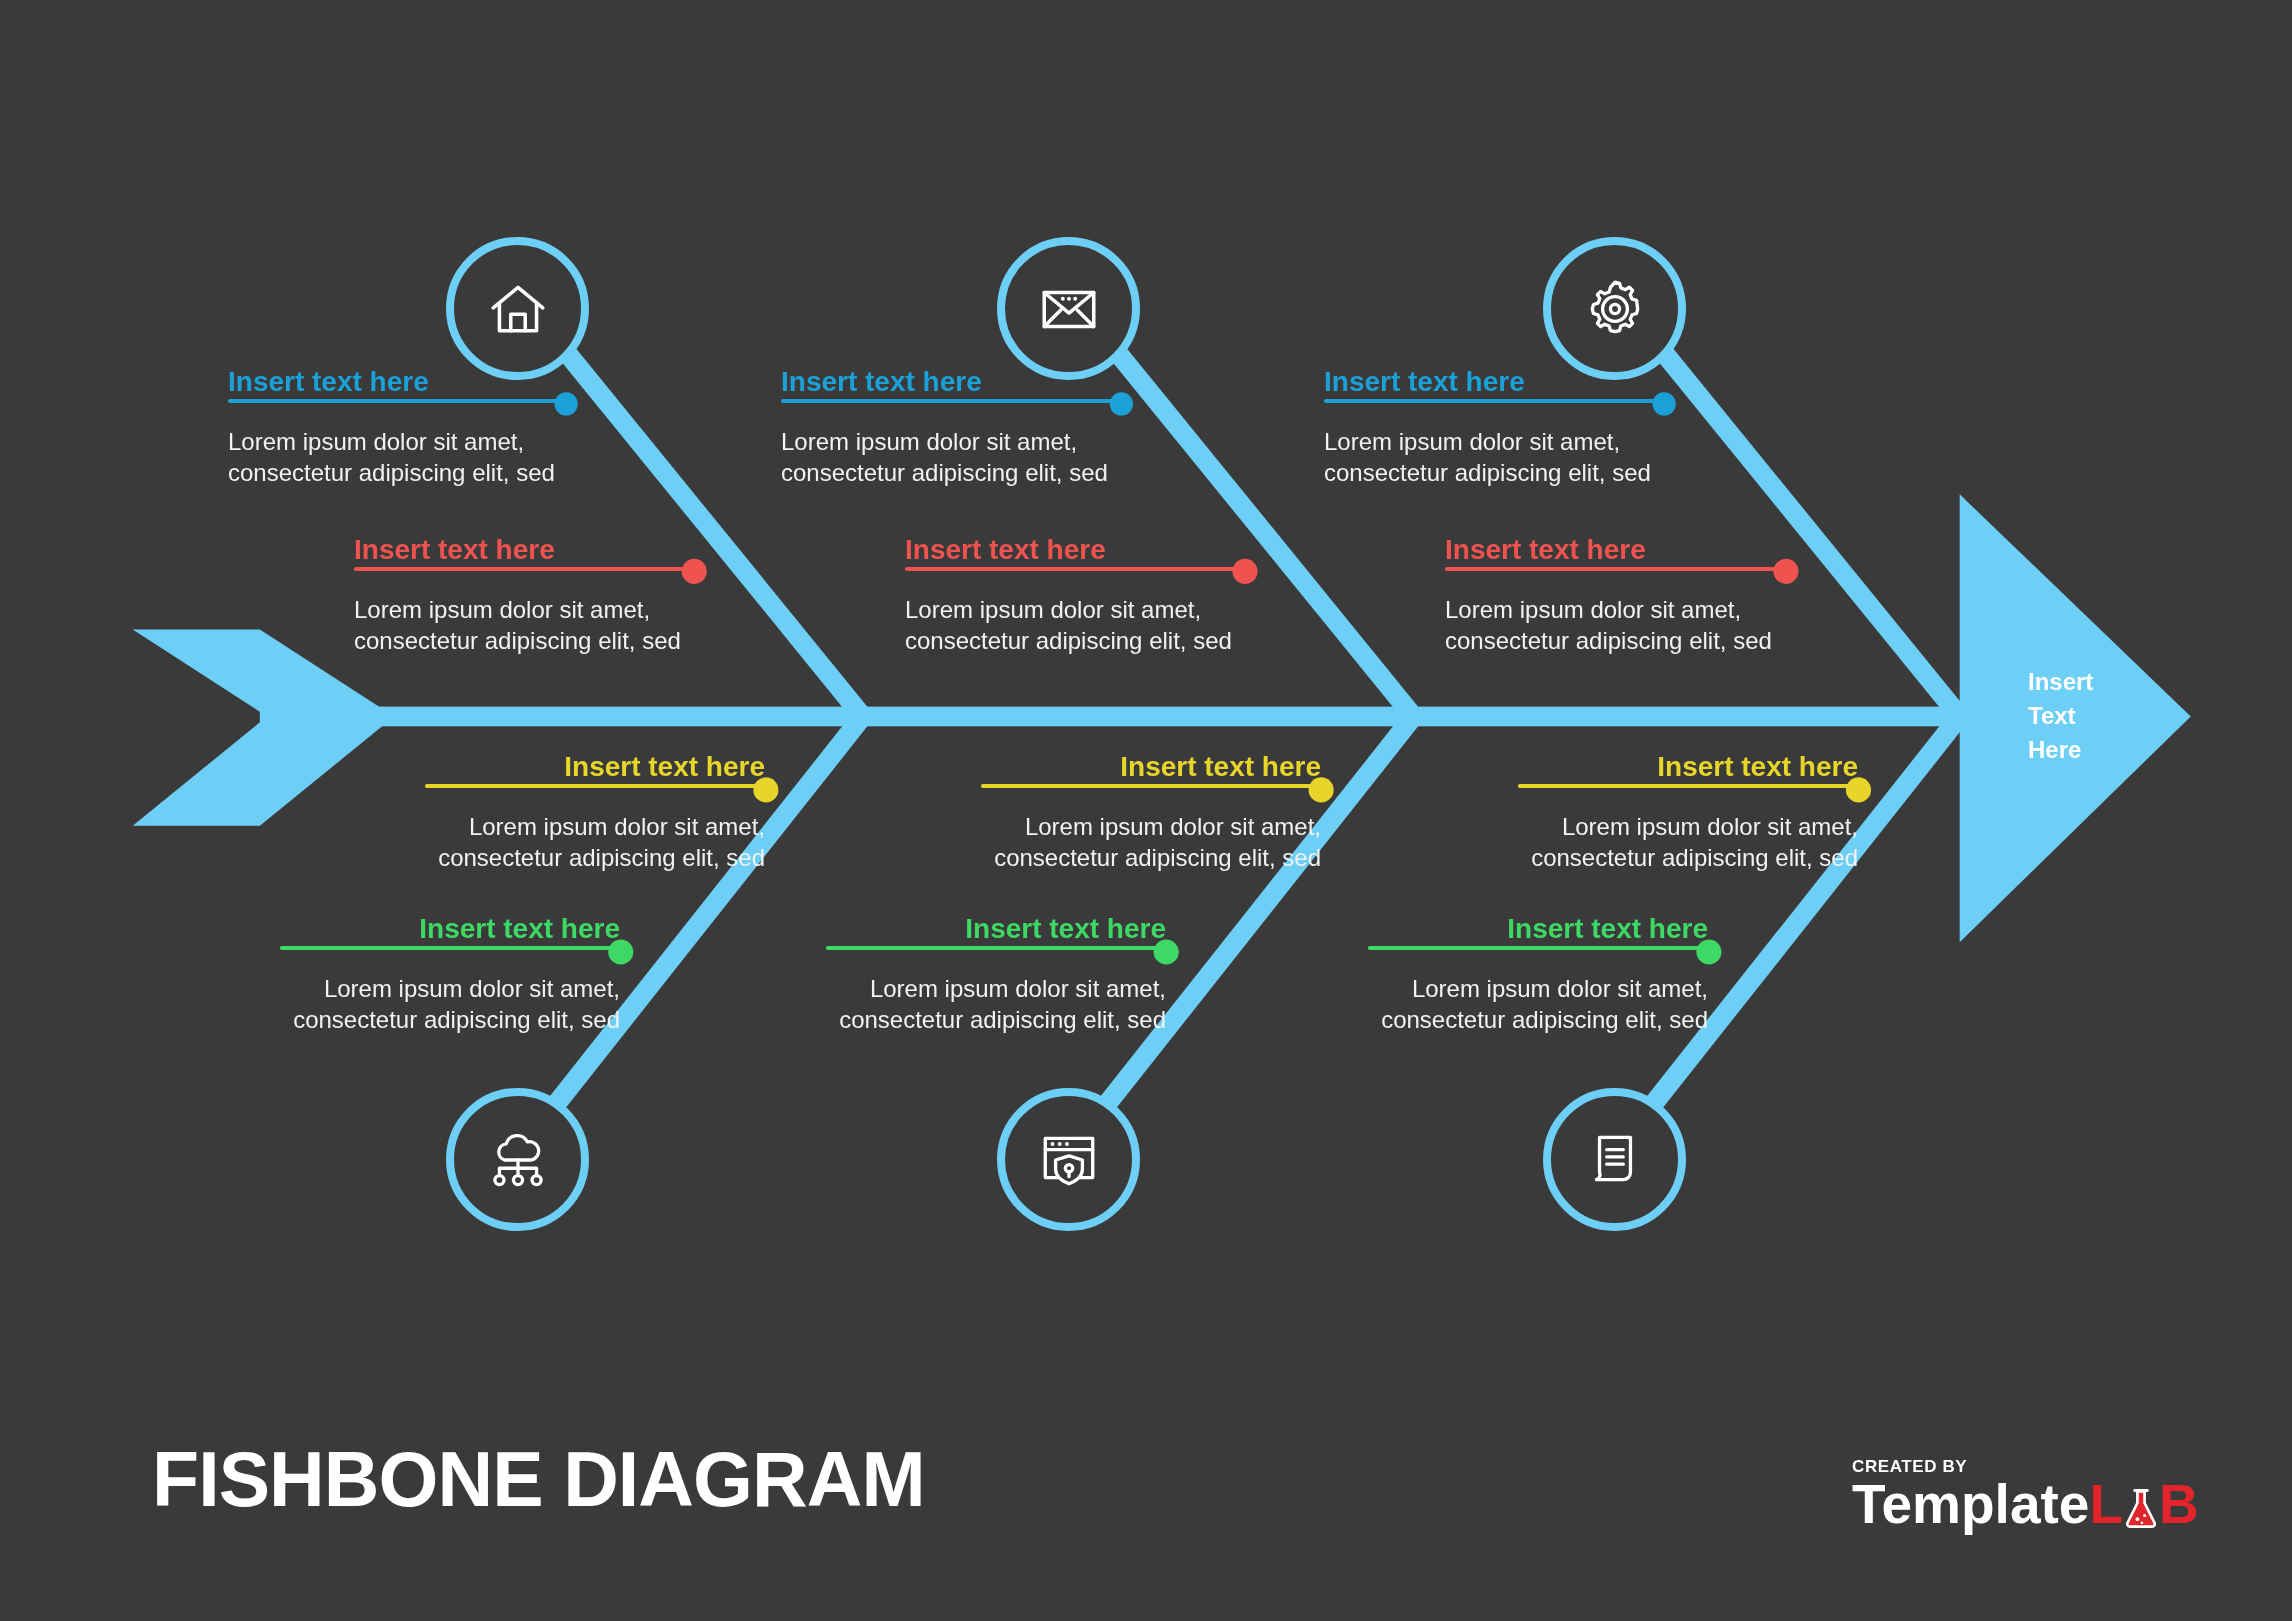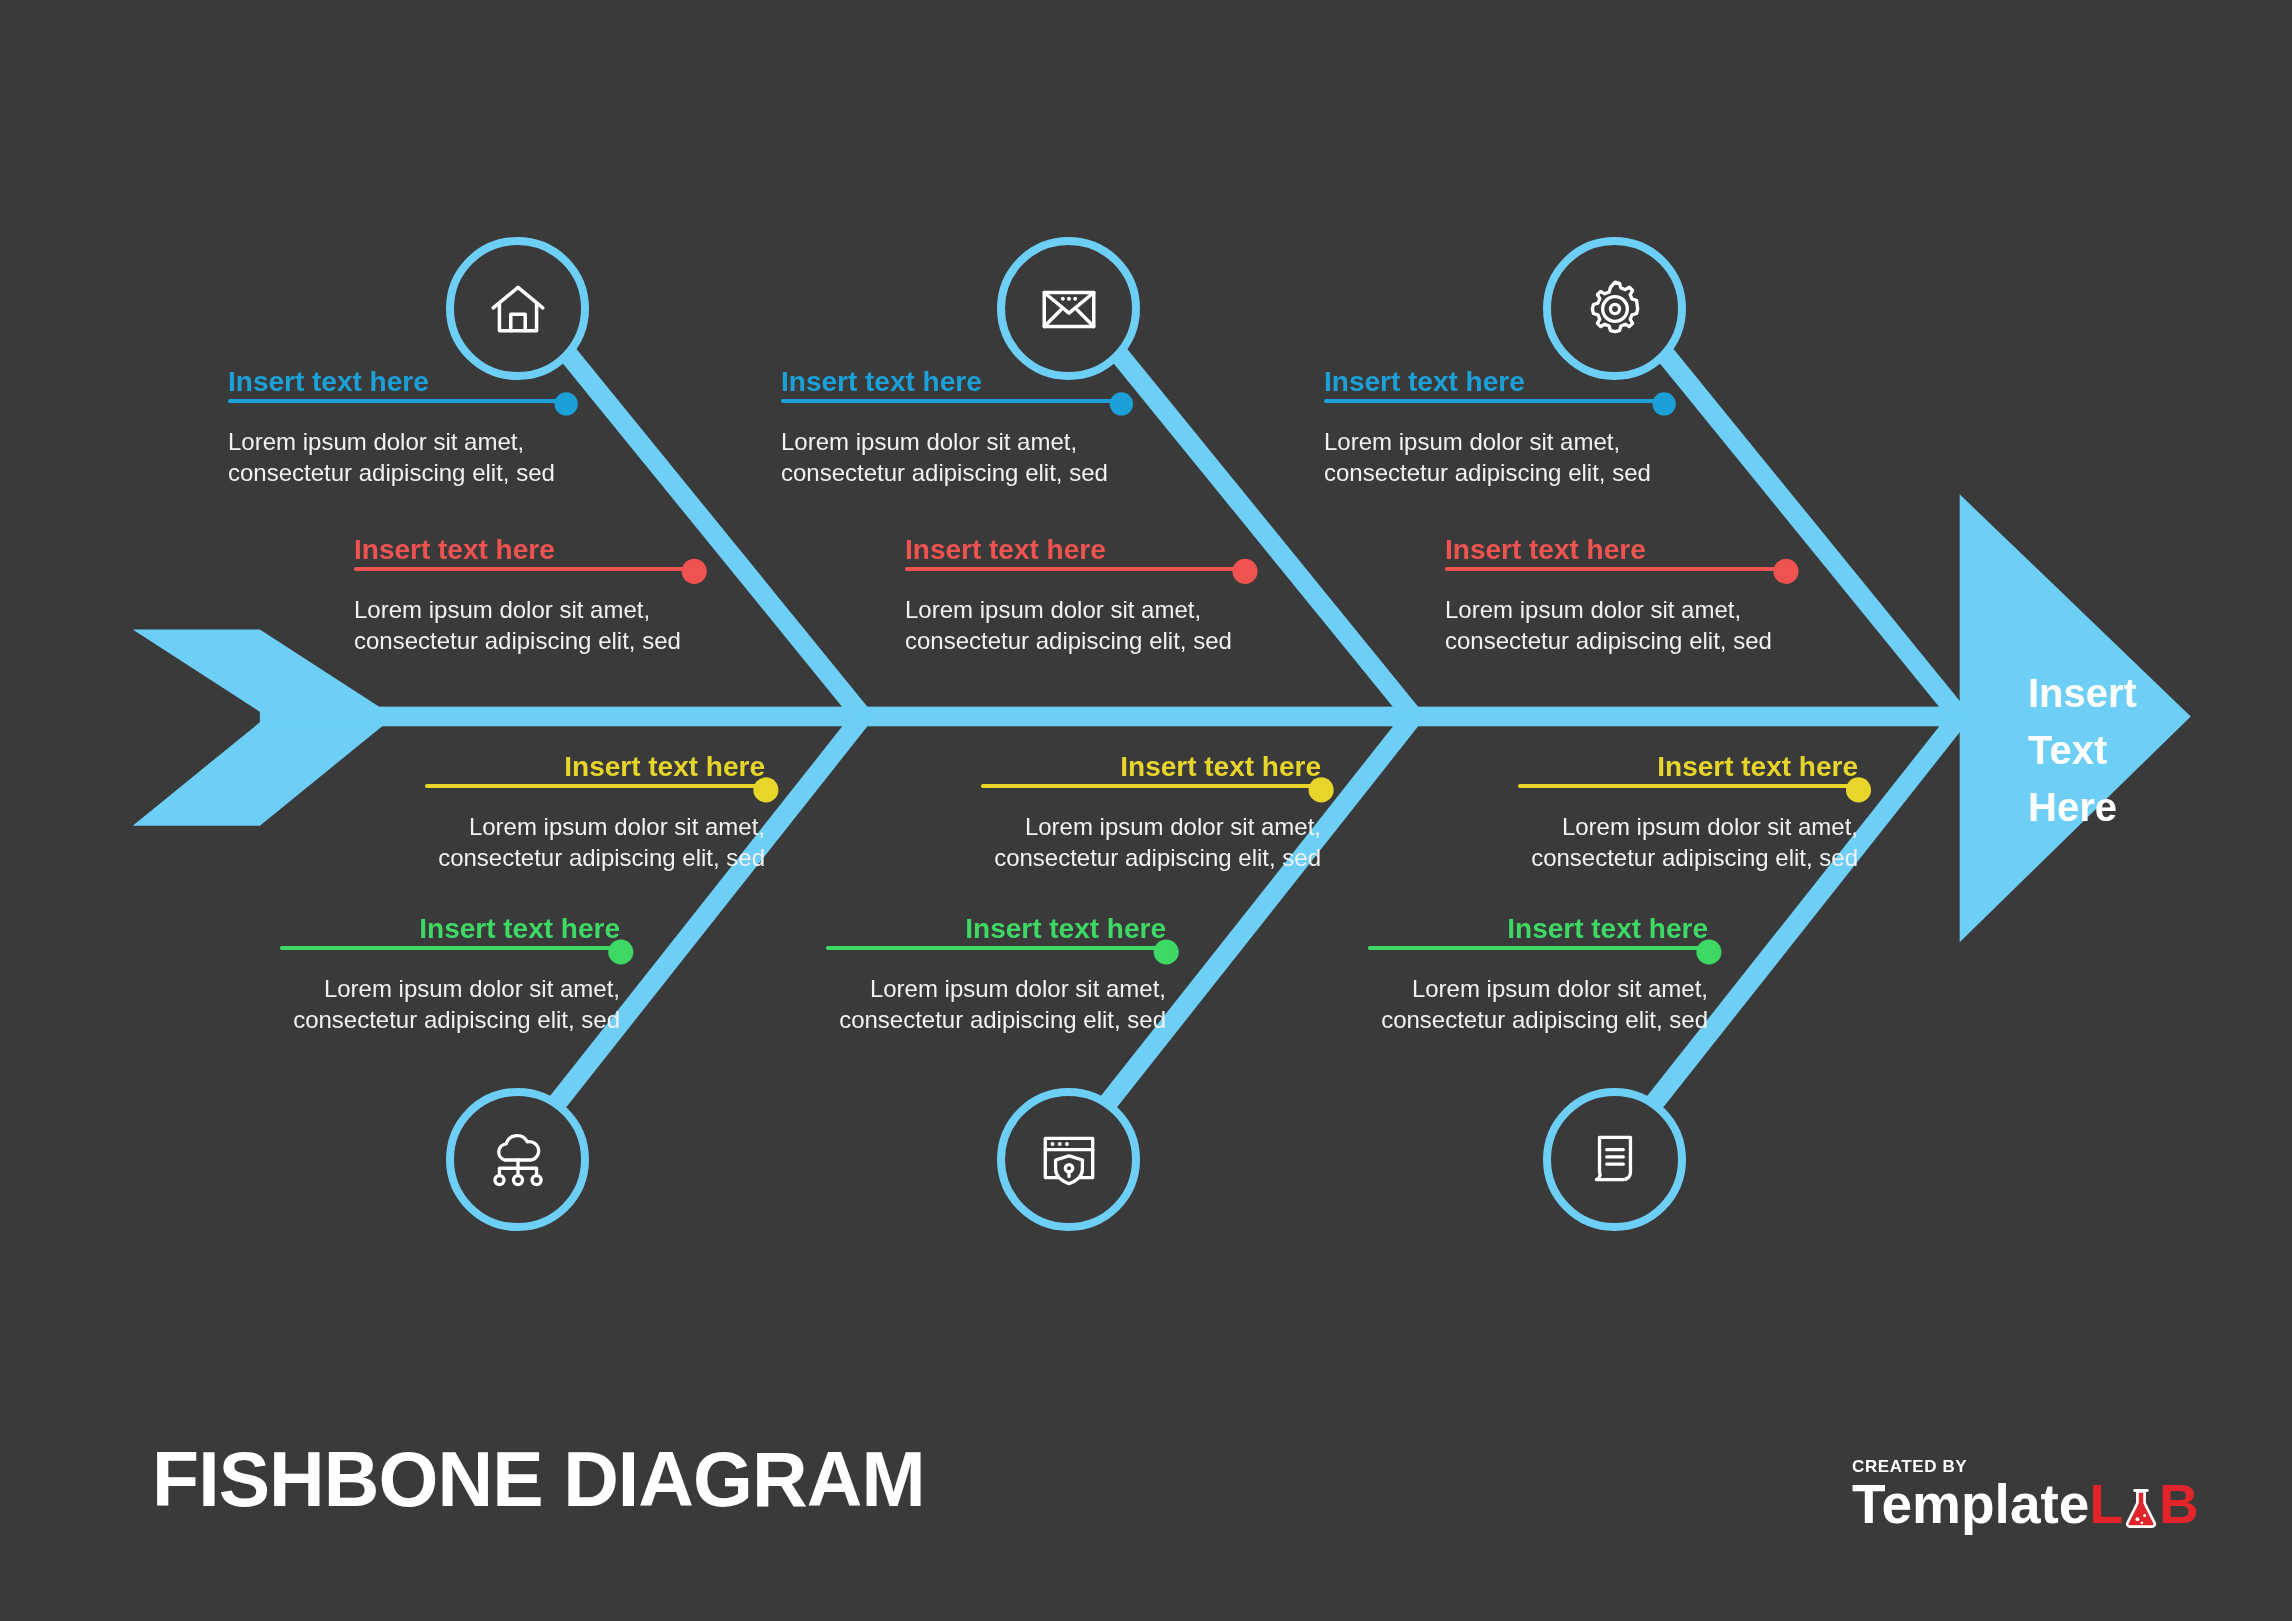--- a/index.html
+++ b/index.html
@@ -18,21 +18,21 @@
   .c-blue .hd{color:#1ba0d8;} .c-blue .rule{background:#1ba0d8;}
   .c-red  .hd{color:#ef5350;} .c-red  .rule{background:#ef5350;}
   .c-yel  .hd{color:#e8d52a;} .c-yel  .rule{background:#e8d52a;}
   .c-grn  .hd{color:#3ed964;} .c-grn  .rule{background:#3ed964;}
 
   .icowrap{position:absolute;width:143px;height:143px;border-radius:50%;
            border:8px solid #6dcff6;background:#3a3a3a;box-sizing:border-box;
            display:flex;align-items:center;justify-content:center;}
   .icowrap svg{width:66px;height:66px;display:block;}
 
-  .headtxt{position:absolute;color:#ffffff;font-size:40px;font-weight:bold;
+  .headtxt{position:absolute;color:#ffffff;font-size:24px;font-weight:bold;
            line-height:1.42;text-align:left;white-space:pre-line;}
 
   #title{position:absolute;left:152px;top:1435px;color:#ffffff;
          font-size:77px;font-weight:bold;letter-spacing:-0.9px;white-space:nowrap;}
 
   #logo{position:absolute;left:1852px;top:1458px;}
   #logo .cb{color:#ffffff;font-size:17px;font-weight:bold;letter-spacing:0.6px;
             line-height:1;margin-bottom:1.8px;}
   #logo .lg{font-size:55px;font-weight:bold;line-height:1;white-space:nowrap;}
   #logo .lg .w{color:#ffffff;} #logo .lg .r{color:#e1252b;}

